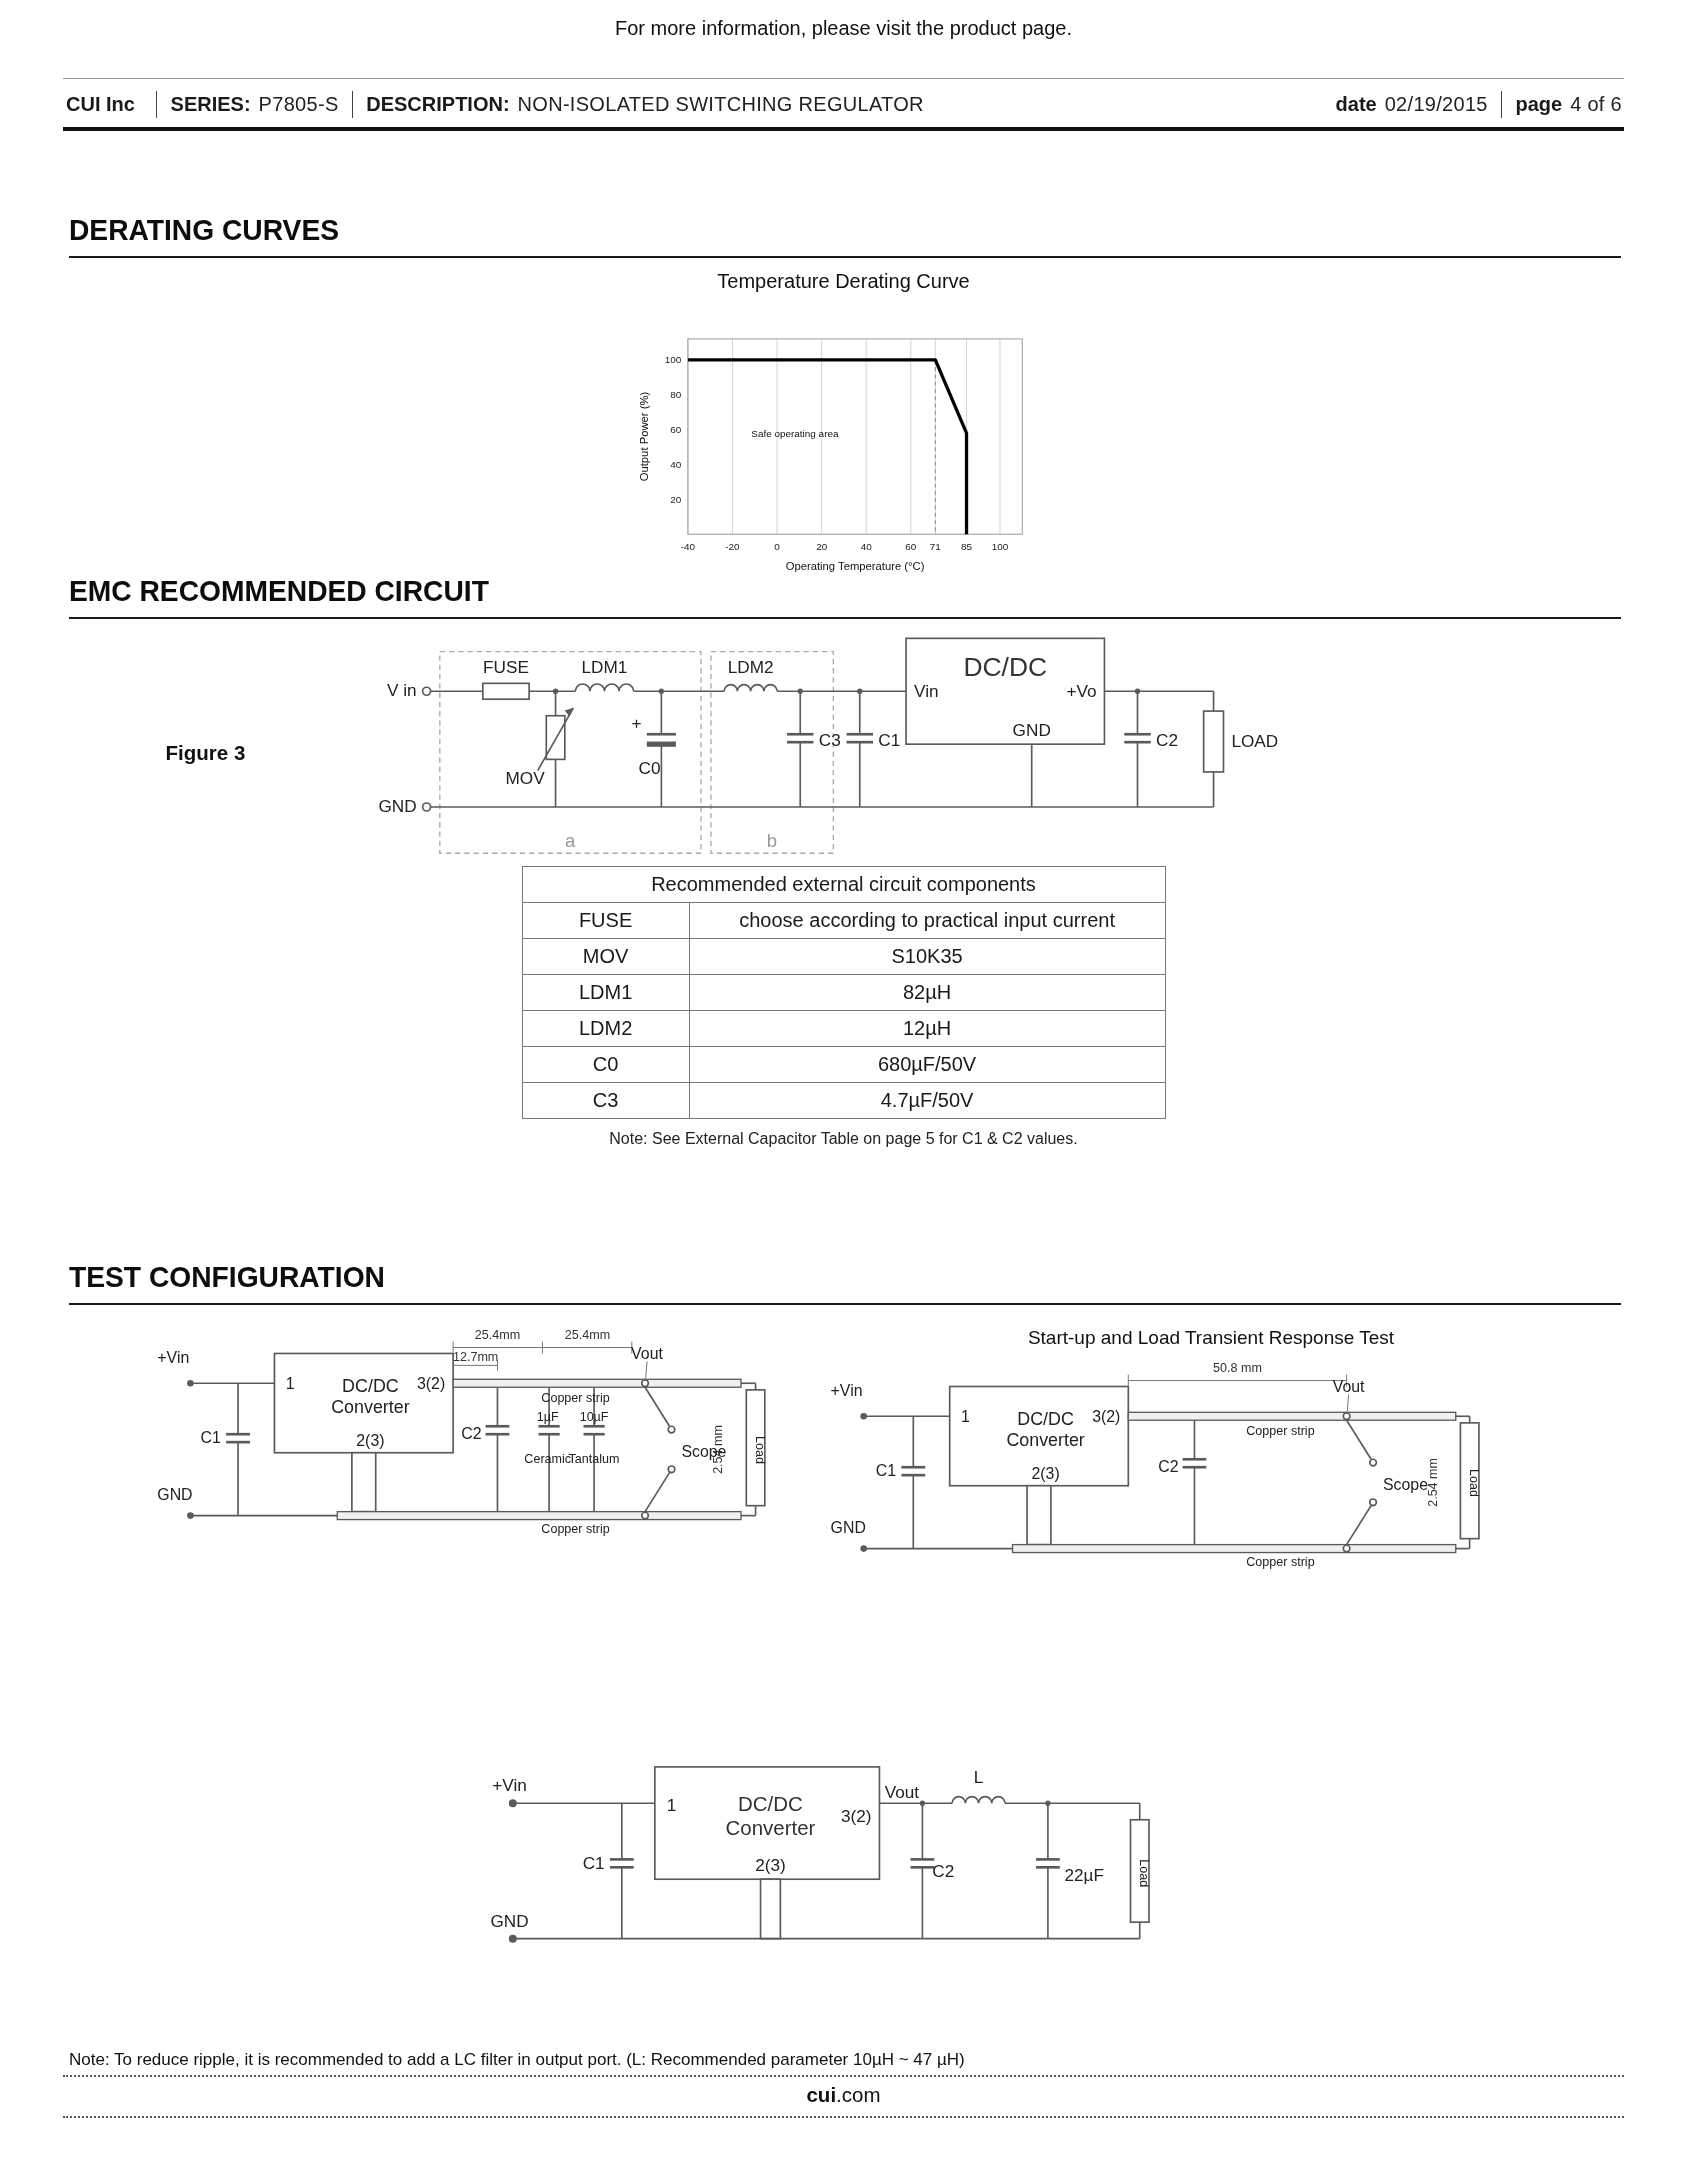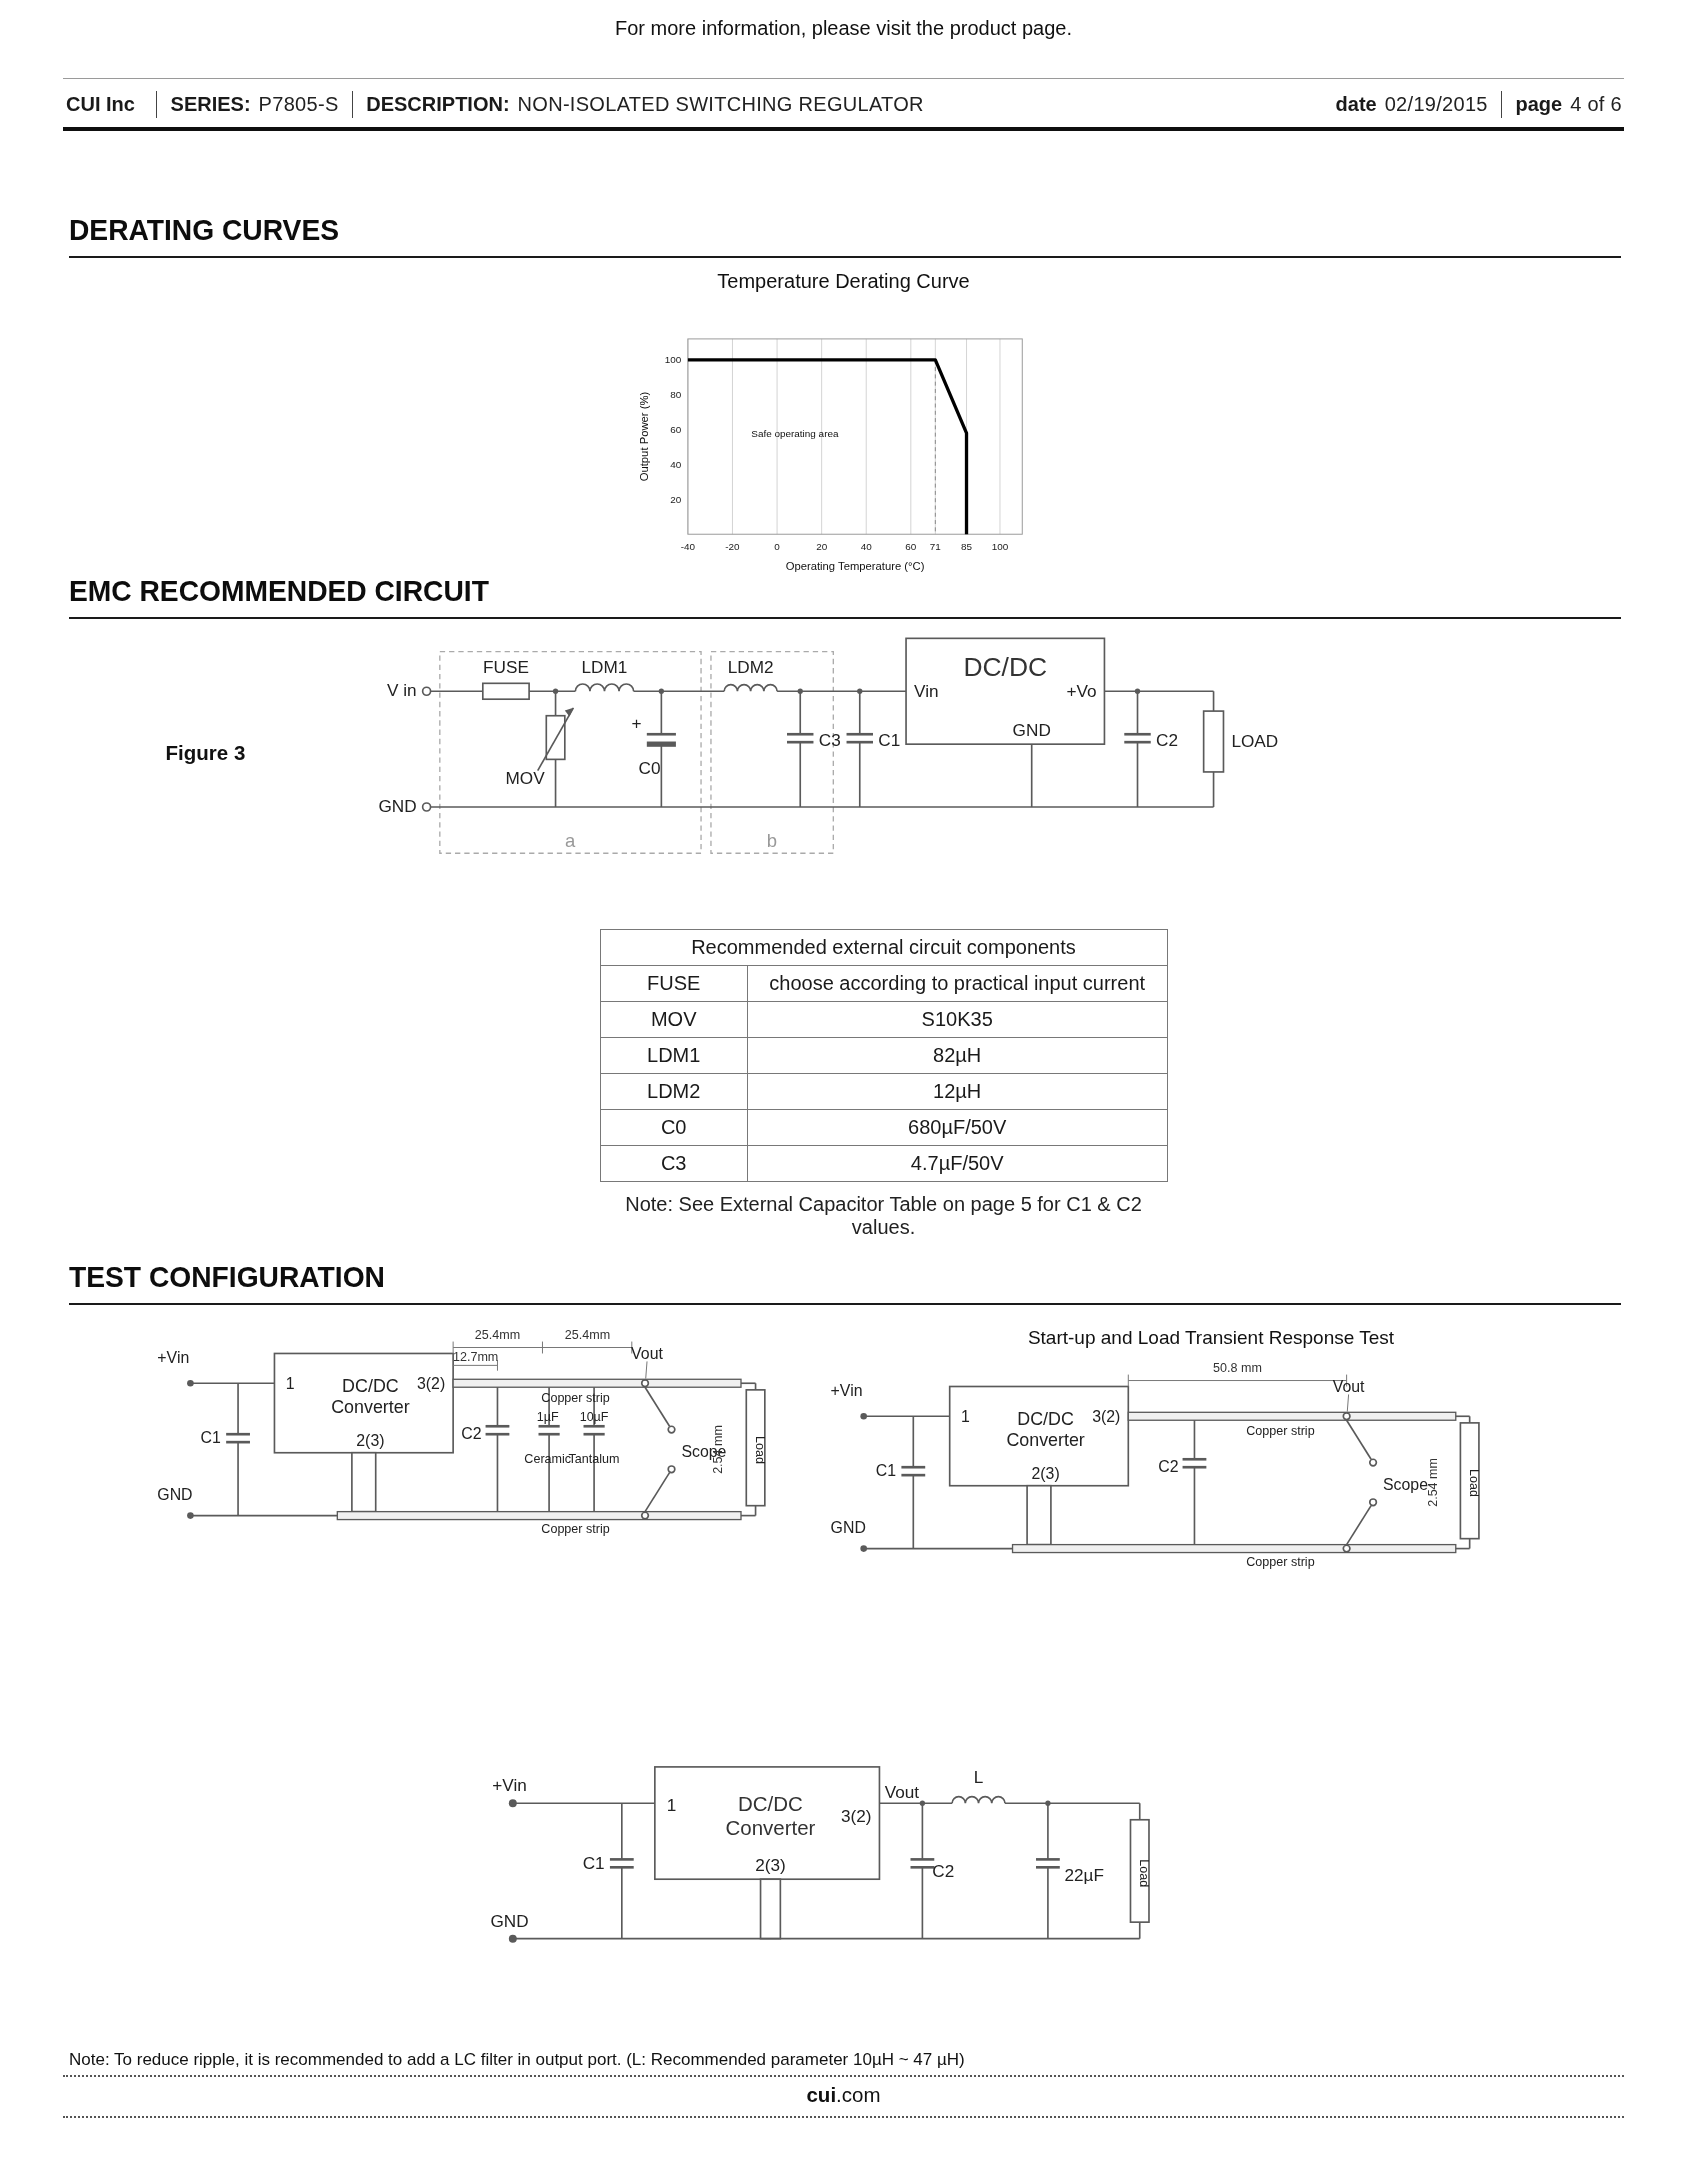--- a/index.html
+++ b/index.html
@@ -45,25 +45,25 @@
   .dim { stroke:#777; stroke-width:1.5; fill:none; }
   .t  { font-size:26px; fill:#222; }
   .tg { font-size:28px; fill:#999; }
   .tdc { font-size:40px; fill:#333; }
   .t2 { font-size:24px; fill:#222; }
   .t2b { font-size:27px; fill:#222; }
   .t2s { font-size:19px; fill:#222; }
   .tdim { font-size:19px; fill:#333; }
 
   
-  .comp-table-wrap { position:absolute; top:929px; left:50%; transform:translateX(-50%); width:568px;margin-left:40px; }
+  .comp-table-wrap { position:absolute; top:866px; left:50%; transform:translateX(-50%); width:644px; }
   .comp-table { width:100%; border-collapse:collapse; font-size:20px; color:#1a1a1a; }
   .comp-table th, .comp-table td { border:1.3px solid #787878; text-align:center; padding:6px 8px; font-weight:normal; }
   .comp-table td.comp-name { width:26%; }
-  .table-note { margin-top:10.6px; text-align:center; font-size:20px; color:#222; }
+  .table-note { margin-top:10.6px; text-align:center; font-size:16px; color:#222; }
 
   
   .test-block { position:absolute; top:1327px; }
   .test-title { font-size:19px; color:#111; text-align:center; margin-bottom:10.6px; }
   #test-left { left:152px; width:728px; }
   #test-right { left:824px; width:774px; }
 
   
   .ripple-wrap { position:absolute; top:1757px; left:410px; width:820px; height:218px; }
   .ripple-note { position:absolute; top:2050px; left:69px; right:66px; font-size:17px; color:#111; }

